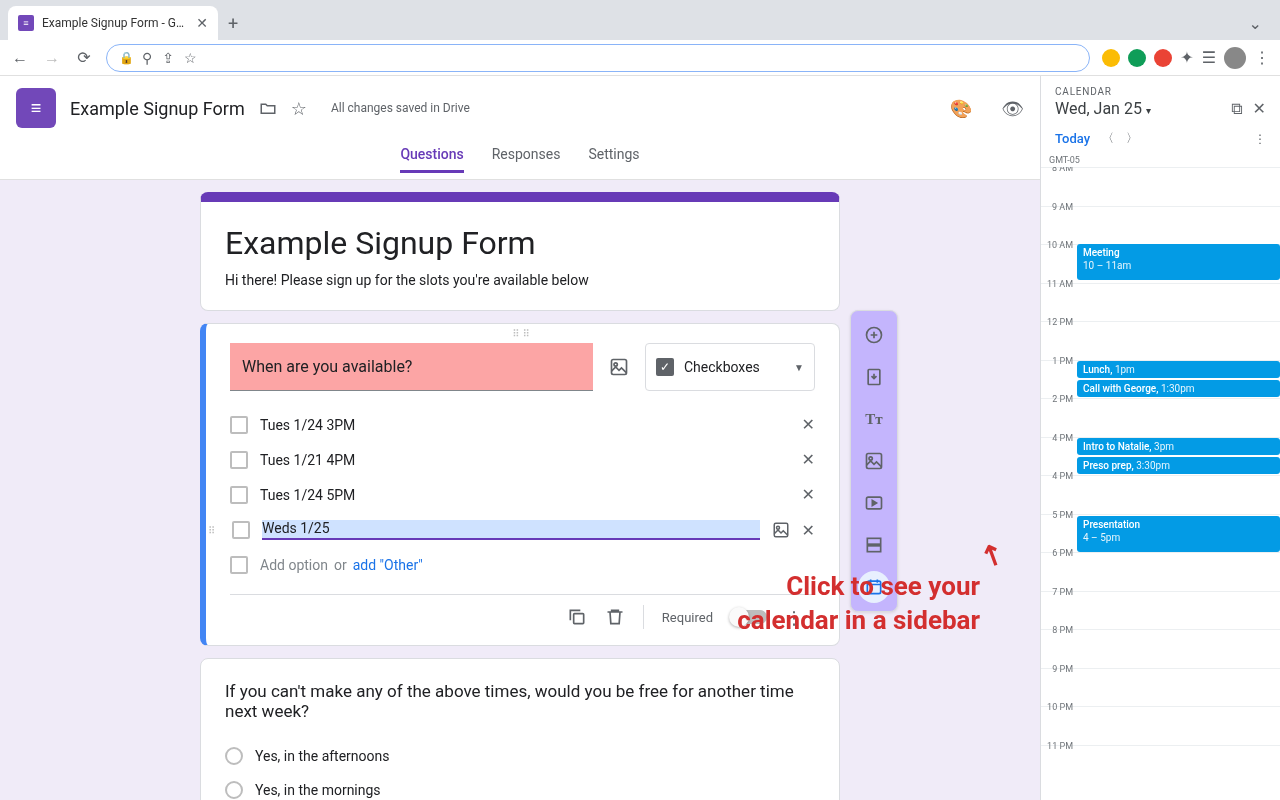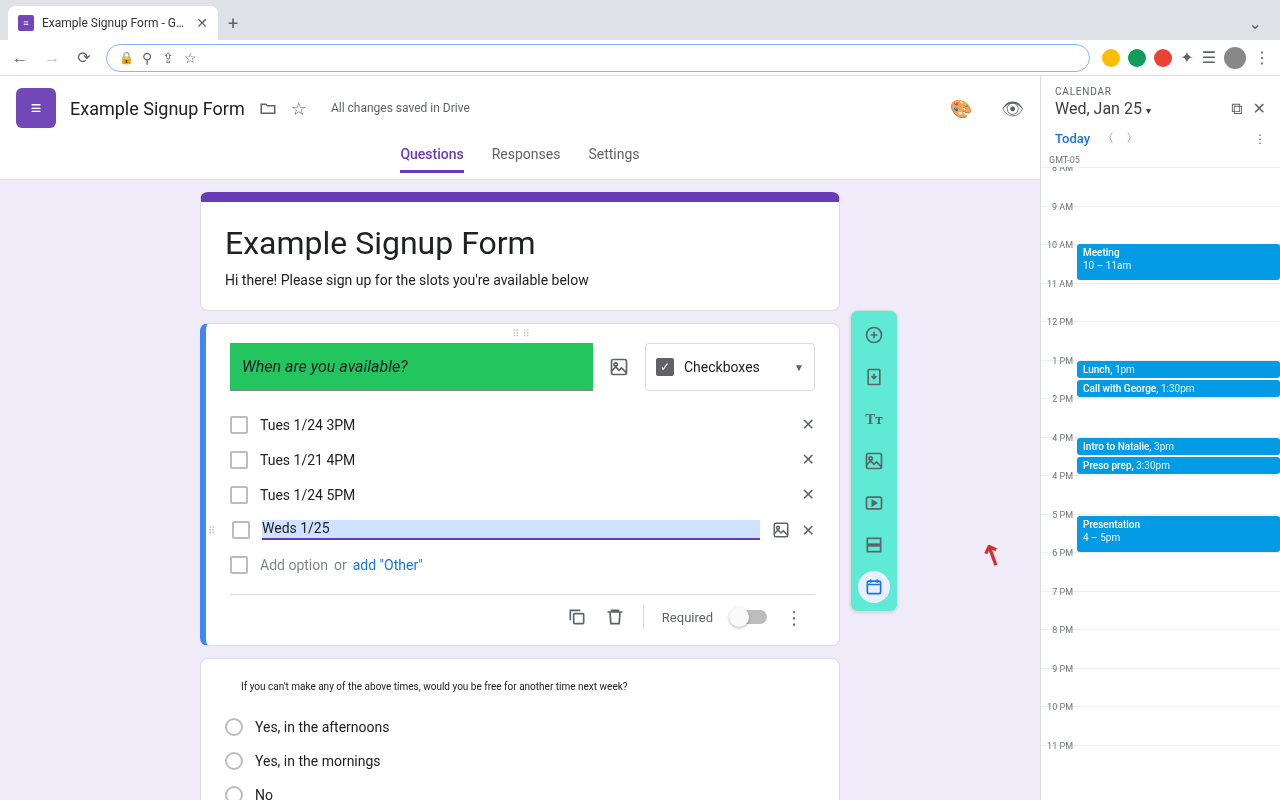--- a/index.html
+++ b/index.html
@@ -47,21 +47,21 @@
 
 .card { background:#fff; border-radius:8px; border:1px solid #dadce0; margin-bottom:12px; position:relative; }
 .card.header-card { border-top:10px solid #673ab7; padding:22px 24px; }
 .card.header-card h1 { font-size:32px; font-weight:400; color:#202124; margin-bottom:10px; }
 .card.header-card p { font-size:14px; color:#202124; }
 
 .card.question { border-left:6px solid #4285f4; padding:0; }
 .drag-handle { text-align:center; color:#bdbdbd; font-size:10px; padding:4px; letter-spacing:3px; }
 .q-body { padding: 0 24px 16px; }
 .q-top { display:flex; gap:16px; align-items:center; margin-bottom:16px; }
-.q-title-box { flex:1; background:#22c55e; border-bottom:1px solid #80868b; padding:14px 12px; font-size:16px; color:#202124;font-style:italic; }
+.q-title-box { flex:1; background:#fca5a5; border-bottom:1px solid #80868b; padding:14px 12px; font-size:16px; color:#202124; }
 .q-img-btn { color:#5f6368; font-size:18px; }
 .q-type { width:170px; height:48px; border:1px solid #dadce0; border-radius:4px; display:flex; align-items:center; padding:0 10px; gap:10px; font-size:14px; color:#202124; }
 .q-type .check-icon { width:18px; height:18px; background:#5f6368; color:#fff; display:flex; align-items:center; justify-content:center; font-size:12px; border-radius:2px; }
 .q-type .caret { margin-left:auto; color:#5f6368; font-size:10px; }
 
 .option-row { display:flex; align-items:center; gap:12px; padding:8px 0; font-size:14px; color:#202124; }
 .option-row .cbox { width:18px; height:18px; border:2px solid #bdbdbd; border-radius:2px; flex-shrink:0; }
 .option-row .opt-grip { color:#bdbdbd; font-size:10px; width:12px; margin-left:-22px; letter-spacing:-2px; }
 .option-row .label { flex:1; }
 .option-row .label.editing { border-bottom:2px solid #673ab7; padding-bottom:2px; background:#cfe2ff; }
@@ -70,26 +70,26 @@
 .add-option-row { color:#80868b; }
 .add-option-row .or { color:#80868b; }
 .add-option-row .add-other { color:#1a73e8; }
 
 .q-footer { border-top:1px solid #dadce0; margin-top:12px; padding:10px 12px 0; display:flex; align-items:center; justify-content:flex-end; gap:18px; color:#5f6368; font-size:18px; }
 .q-footer .req { font-size:13px; color:#5f6368; }
 .toggle { width:36px; height:14px; background:#bdbdbd; border-radius:7px; position:relative; }
 .toggle::after { content:''; position:absolute; width:20px; height:20px; background:#fafafa; border-radius:50%; top:-3px; left:-2px; box-shadow:0 1px 3px rgba(0,0,0,0.3); }
 
 .card.simple-q { padding:22px 24px; }
-.card.simple-q .qtext { font-size:10px; color:#202124; margin-bottom:18px;margin-left:16px; }
+.card.simple-q .qtext { font-size:17px; color:#202124; margin-bottom:18px; }
 .radio-row { display:flex; align-items:center; gap:12px; padding:8px 0; font-size:14px; color:#202124; }
 .radio-row .rad { width:18px; height:18px; border:2px solid #bdbdbd; border-radius:50%; }
 
 
-.side-toolbar { position:absolute; left:calc(50% + 330px); top:130px; width:48px; background:#5eead4; border:1px solid #dadce0; border-radius:8px; display:flex; flex-direction:column; align-items:center; padding:8px 0; gap:10px; box-shadow:0 1px 3px rgba(0,0,0,0.1); }
+.side-toolbar { position:absolute; left:calc(50% + 330px); top:130px; width:48px; background:#c4b5fd; border:1px solid #dadce0; border-radius:8px; display:flex; flex-direction:column; align-items:center; padding:8px 0; gap:10px; box-shadow:0 1px 3px rgba(0,0,0,0.1); }
 .side-toolbar .tbtn { color:#5f6368; font-size:18px; width:32px; height:32px; display:flex; align-items:center; justify-content:center; border-radius:50%; }
 .side-toolbar .tbtn.active { background:#e8f0fe; color:#1a73e8; }
 
 
 .calendar-panel { width:240px; border-left:1px solid #dadce0; background:#fff; display:flex; flex-direction:column; font-size:12px; }
 .cal-header { padding:10px 14px 6px; }
 .cal-header .cal-label { font-size:10px; letter-spacing:0.8px; color:#5f6368; text-transform:uppercase; }
 .cal-header .cal-row { display:flex; align-items:center; margin-top:2px; }
 .cal-header .date { font-size:16px; color:#3c4043; }
 .cal-header .open-icon, .cal-header .close-icon { color:#5f6368; font-size:16px; margin-left:10px; }
@@ -309,20 +309,24 @@
           </div>
     <div class="tbtn active">
             <svg width="20" height="20" viewBox="0 0 24 24" fill="none" stroke="#1a73e8" stroke-width="2">
               <rect x="4" y="5" width="16" height="15" rx="2"></rect>
               <path d="M4 9h16M8 3v4M16 3v4"></path>
             </svg>
           </div>
   </div>
 
   <div class="annotation-arrow">↖</div>
+  <div class="annotation">
+    <div>Click to see your</div>
+    <div>calendar in a sidebar</div>
+  </div>
 </div>
 
 </div>
 
 <div class="calendar-panel">
   <div class="cal-header">
     <div class="cal-label">CALENDAR</div>
     <div class="cal-row">
       <span class="date"><span>Wed, Jan 25</span> <span style="font-size:10px">▾</span></span>
       <div style="flex:1"></div>

